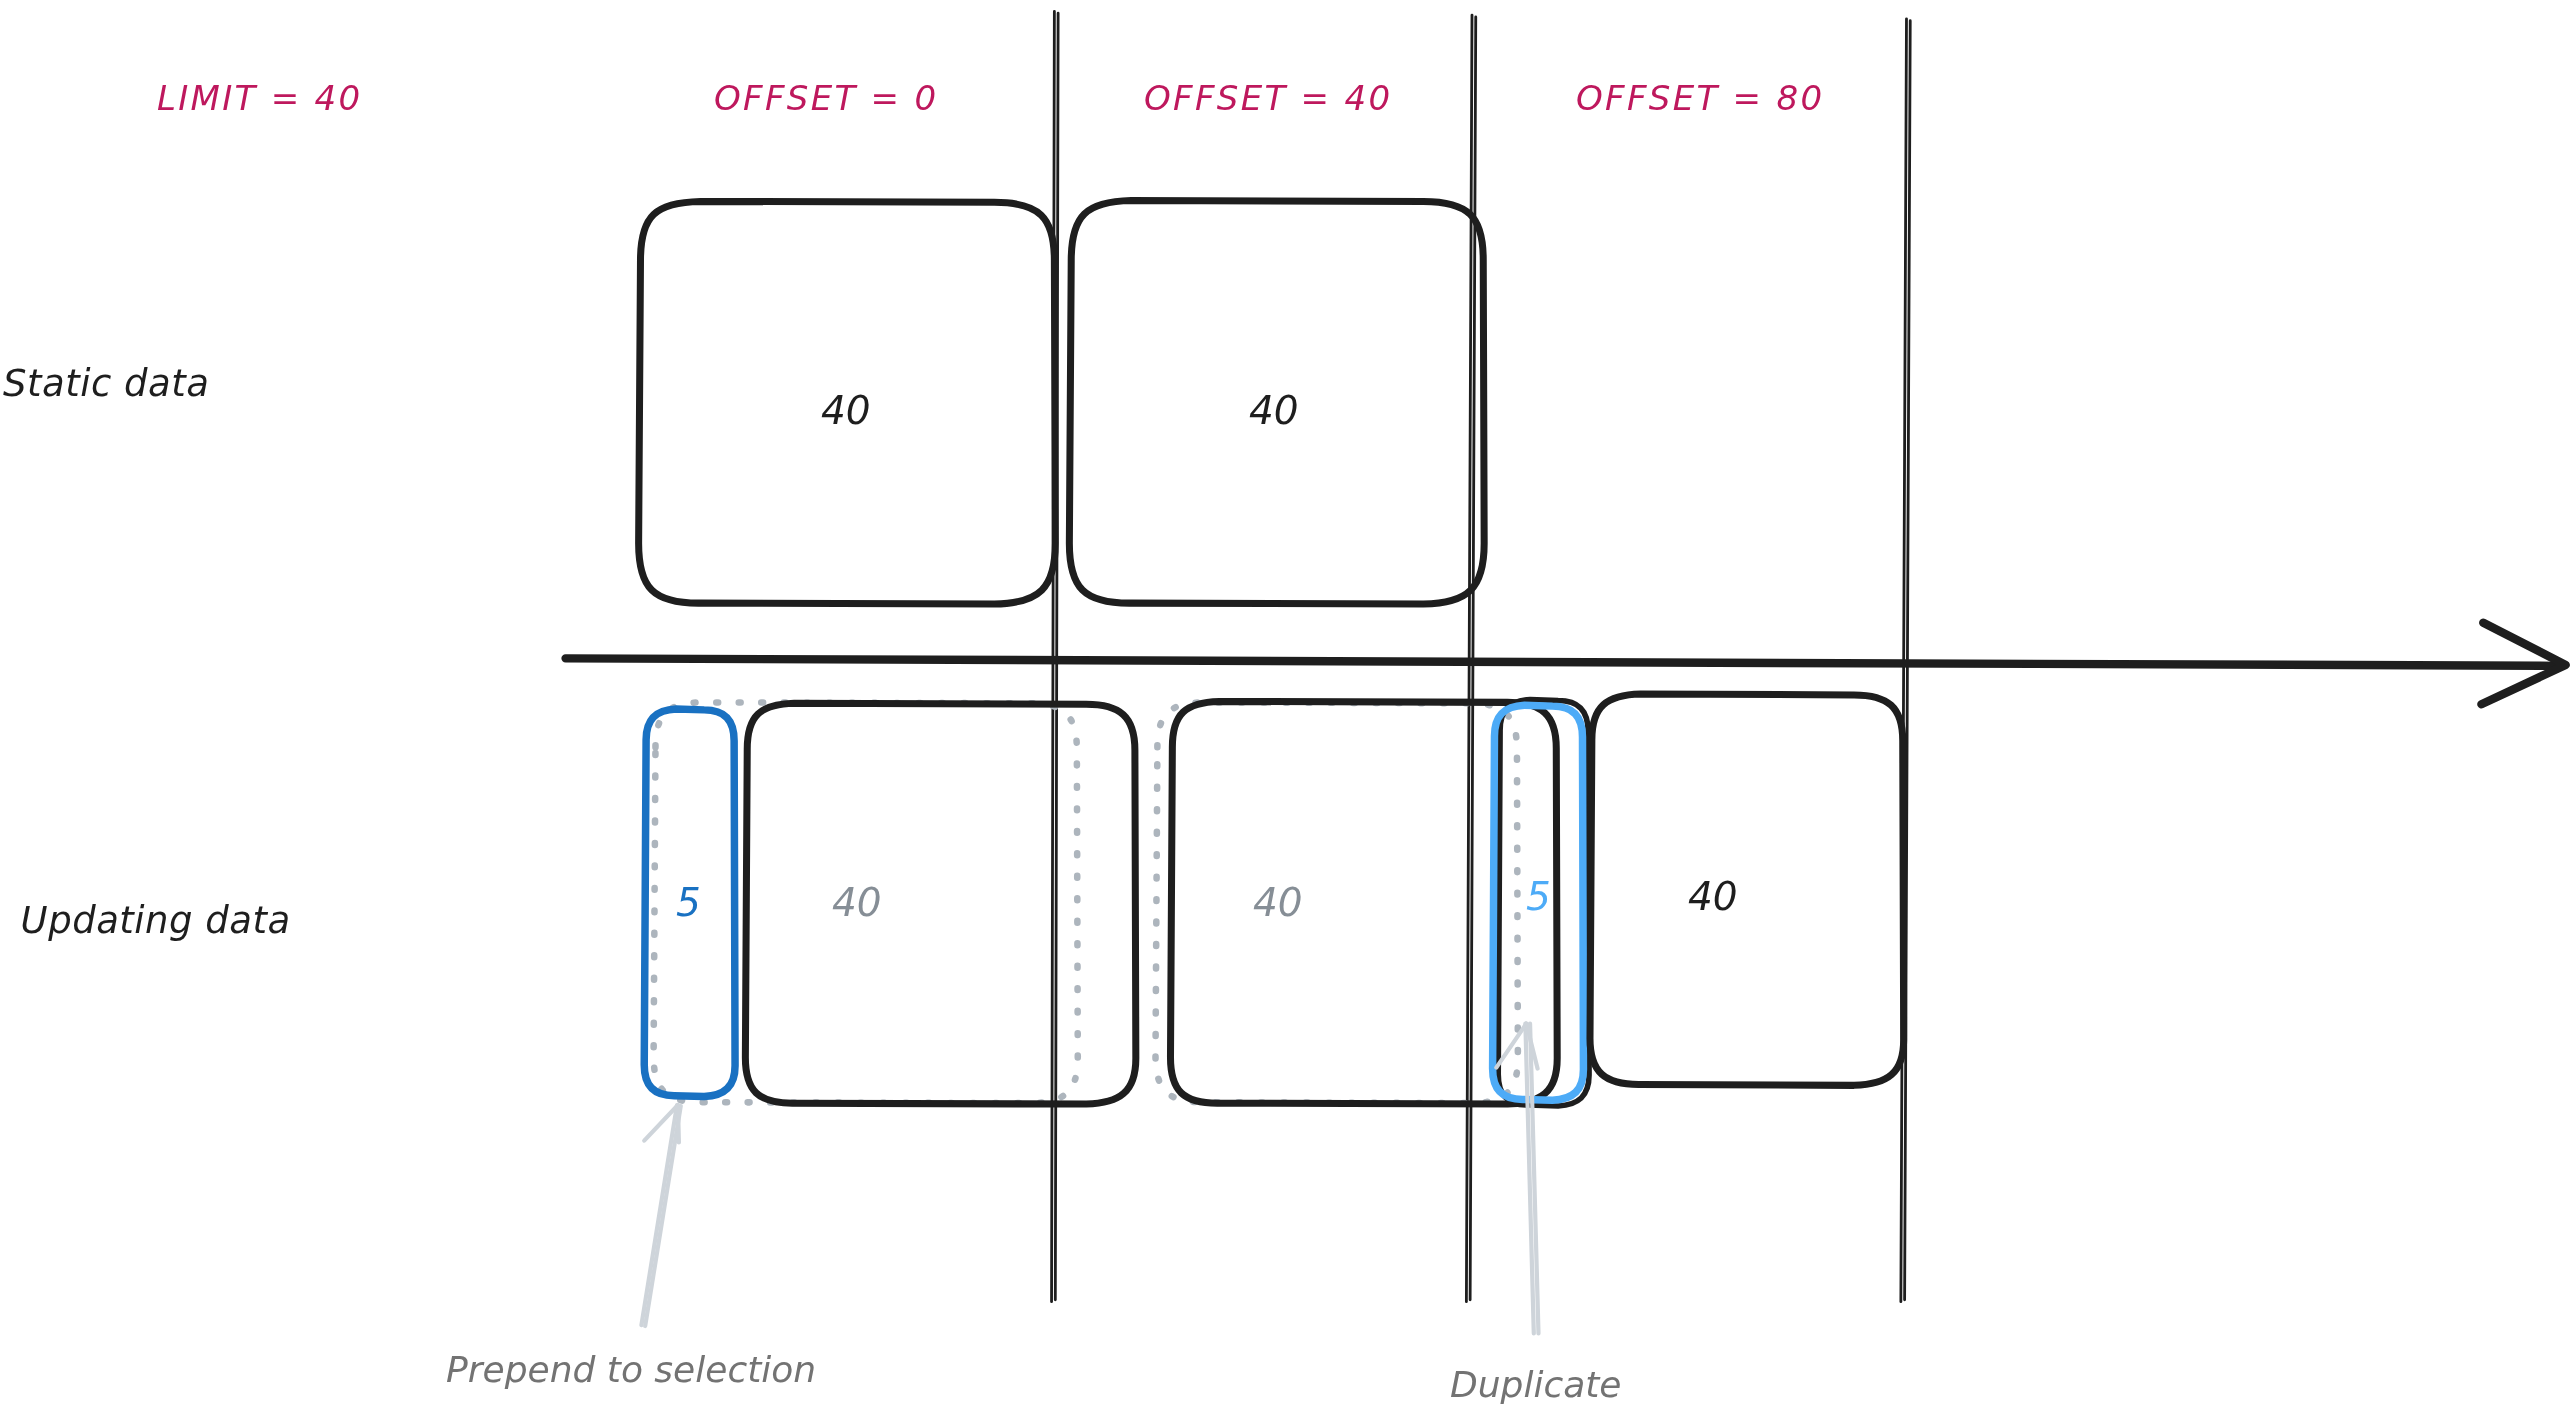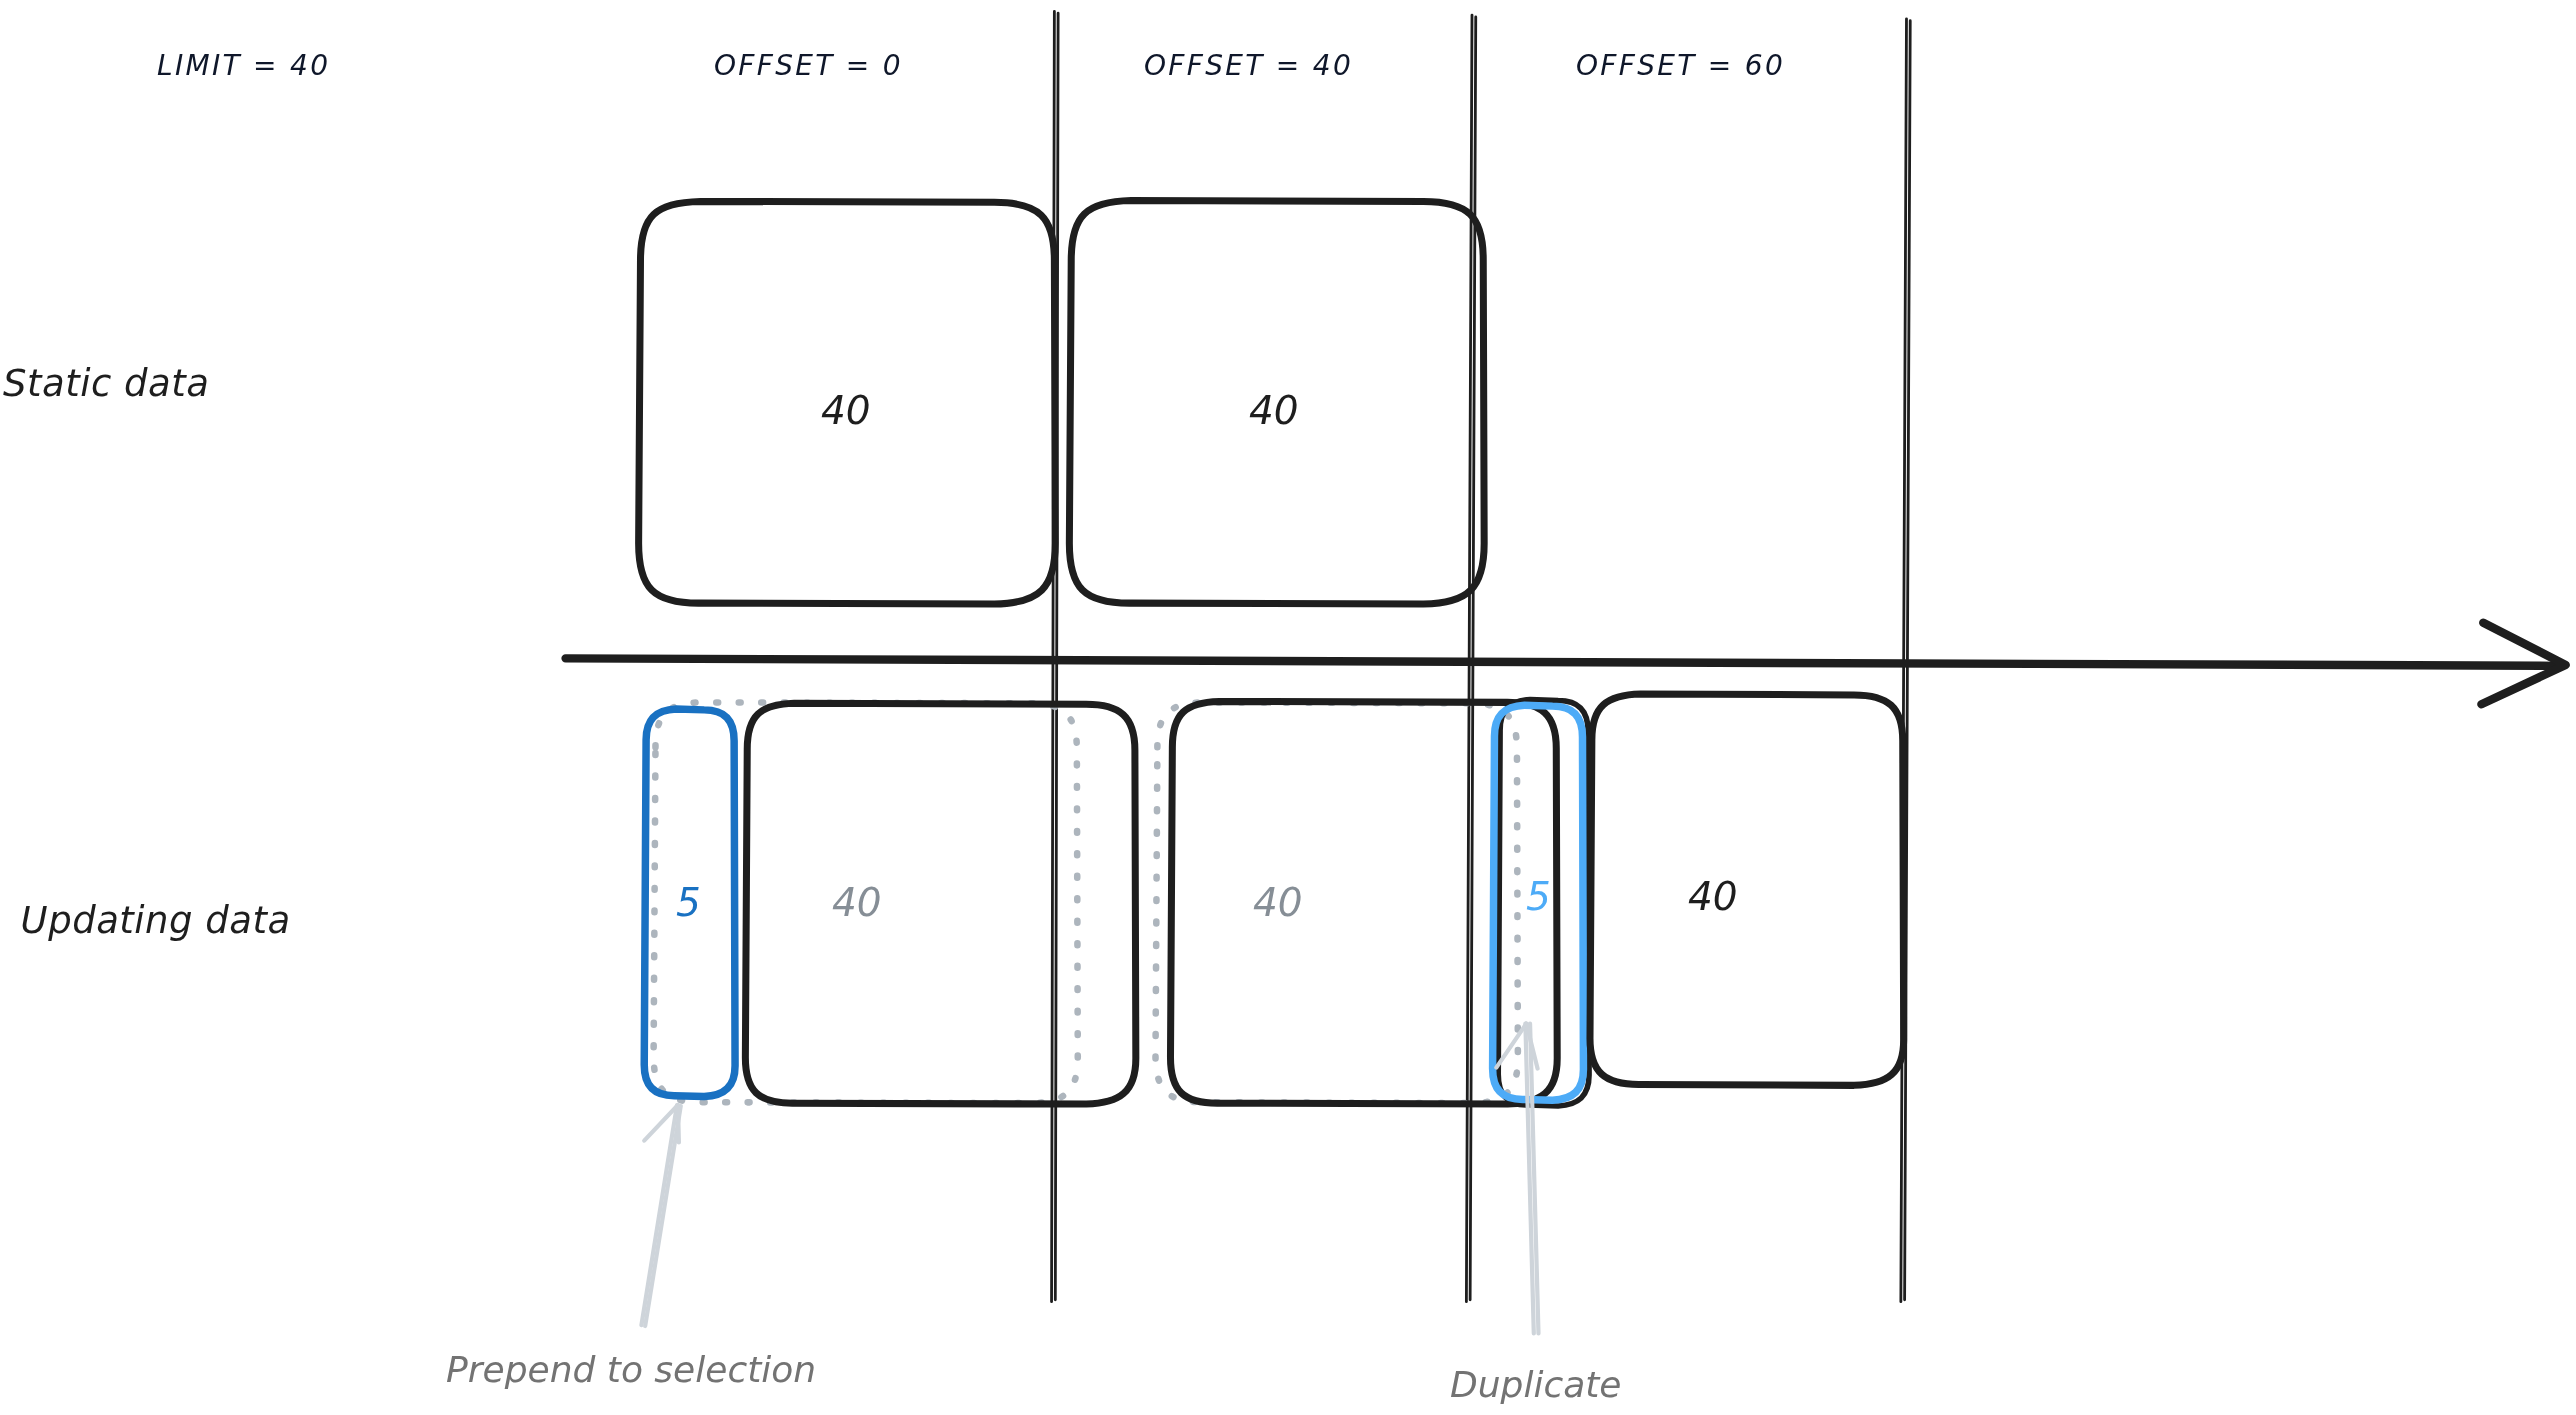--- a/index.html
+++ b/index.html
@@ -33,24 +33,25 @@
     line-height: 1;
     user-select: none;
   }
   .row-label {
     color: #1e1e1e;
     font-size: 37px;
     font-style: italic;
     letter-spacing: 0.5px;
   }
   .col-header {
-    color: #0f172a;
-    font-size: 28px;
+    color: #be185d;
+    font-size: 34px;
     font-style: italic;
     letter-spacing: 2.3px;
+    margin-top: 29px;
   }
   .box-num-dark {
     color: #1e1e1e;
     font-size: 39px;
     font-style: italic;
   }
   .box-num-gray {
     color: #868e96;
     font-size: 39px;
     font-style: italic;
@@ -194,21 +195,21 @@
       <path class="thinarrow" d="M1630,1093 L1642,1141"></path>
     </g>
   </svg>
 
   <div class="txt col-header" style="left:157px; top:52px;">LIMIT = 40</div>
 
   <div class="txt col-header" style="left:714px; top:52px;">OFFSET = 0</div>
 
   <div class="txt col-header" style="left:1144px; top:52px;">OFFSET = 40</div>
 
-  <div class="txt col-header" style="left:1576px; top:52px;">OFFSET = 60</div>
+  <div class="txt col-header" style="left:1576px; top:52px;">OFFSET = 80</div>
 
   <div class="txt row-label" style="left:3px; top:365px;">Static data</div>
 
   <div class="txt row-label" style="left:20.6px; top:902px;">Updating data</div>
 
   <div class="txt box-num-dark" style="left:821px; top:391px;">40</div>
 
   <div class="txt box-num-dark" style="left:1249px; top:391px;">40</div>
 
   <div class="txt box-num-blue-dark" style="left:676px; top:883px;">5</div>

